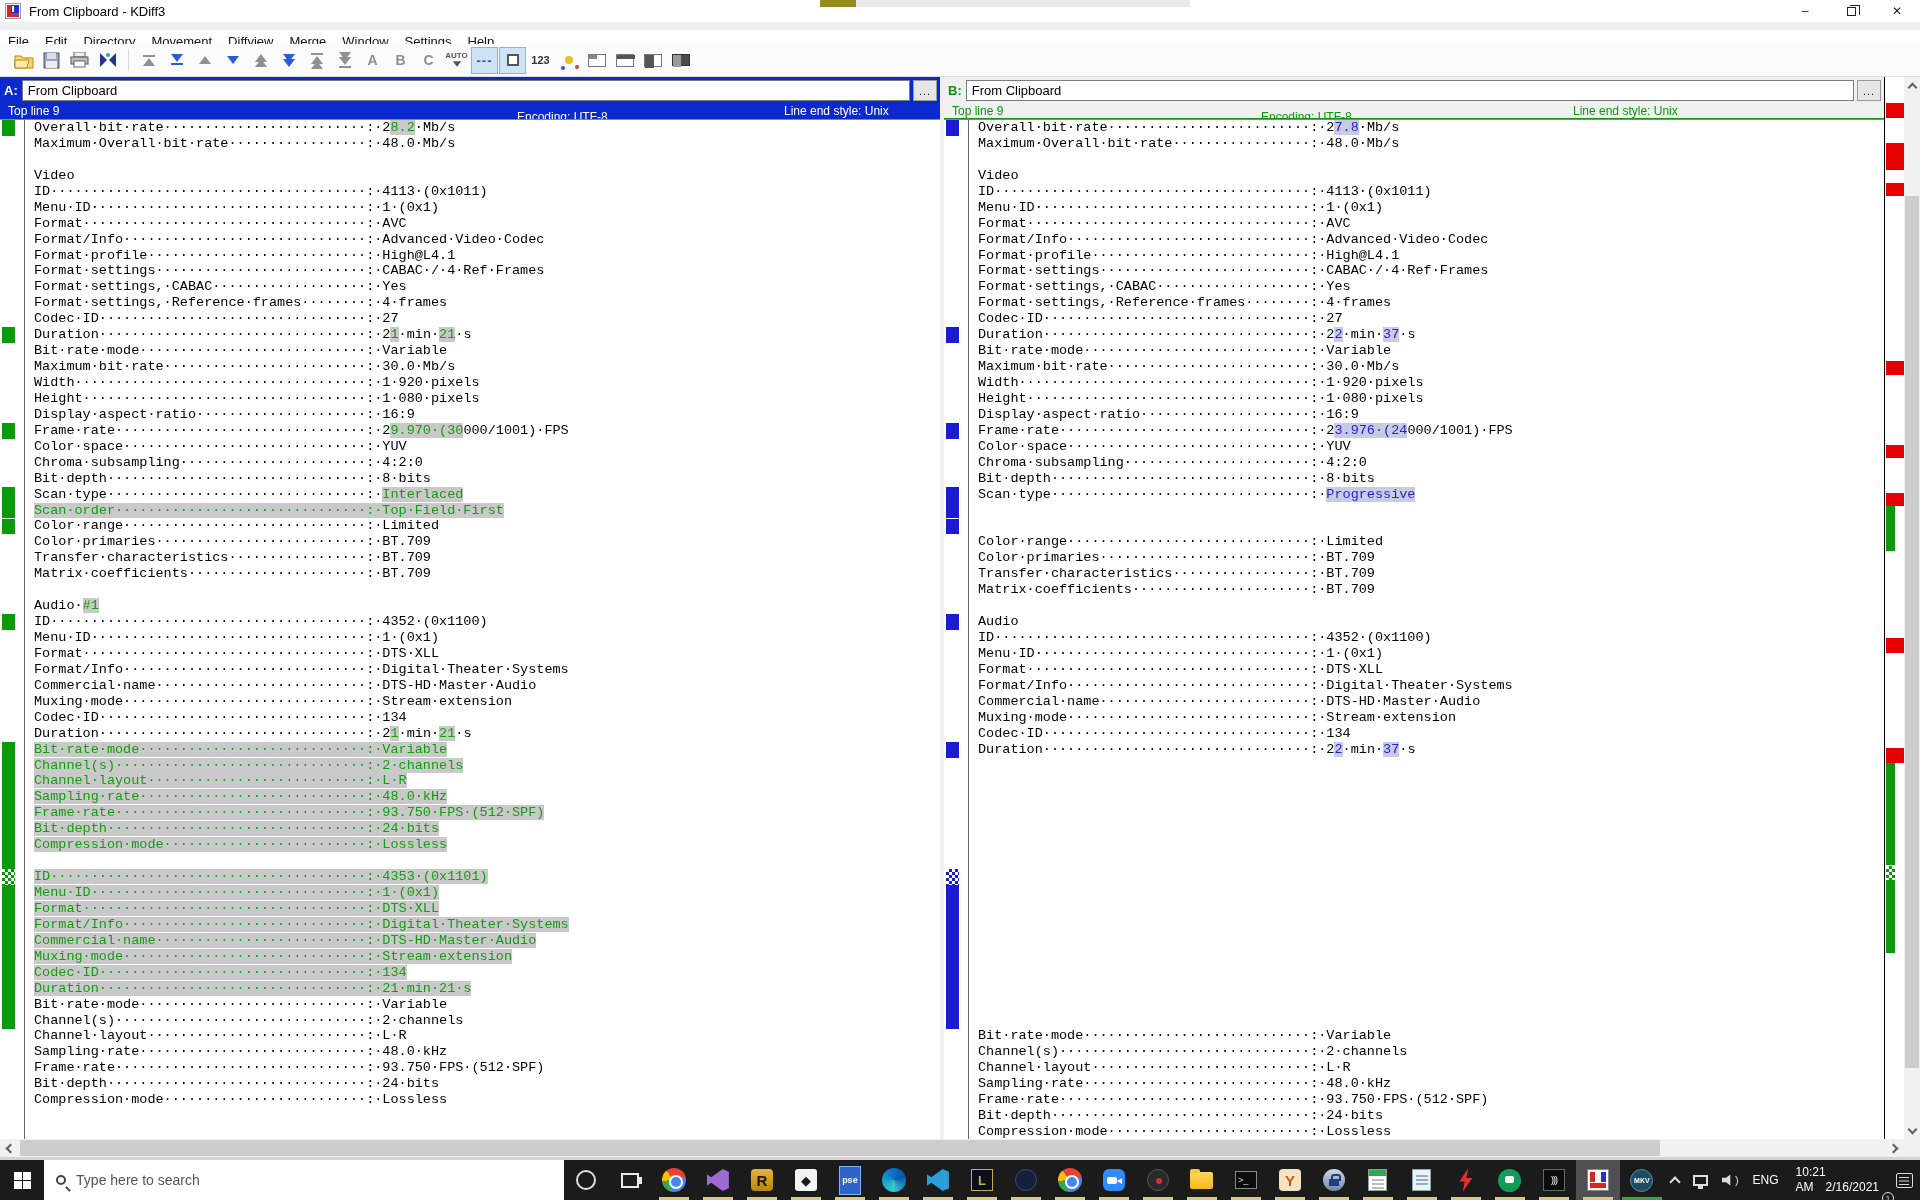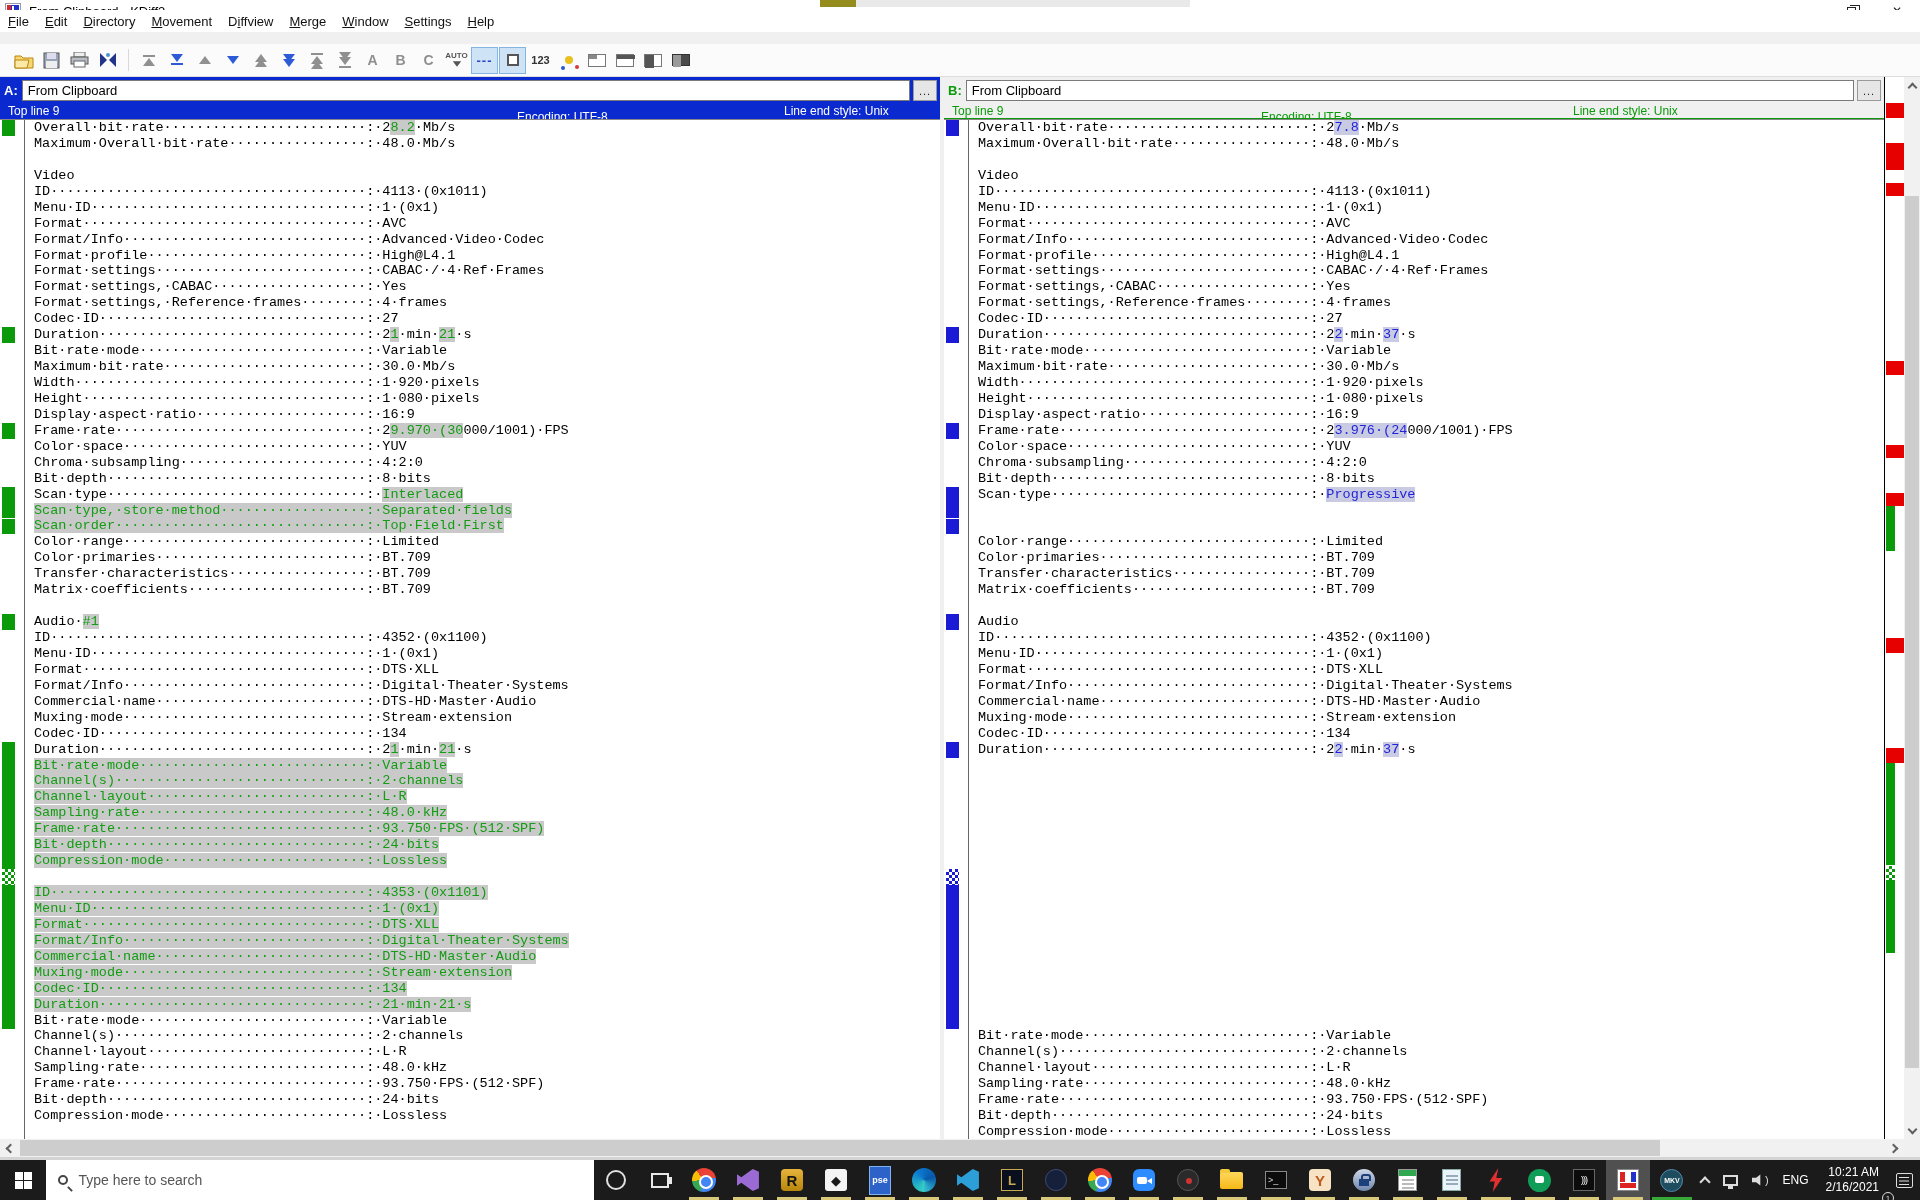--- a/index.html
+++ b/index.html
@@ -14,21 +14,21 @@
   #app-icon .c3{position:absolute;left:9px;top:1px;width:4px;height:8px;background:#2233cc;}
   #app-icon .c4{position:absolute;left:1px;bottom:1px;width:12px;height:4px;background:#d22a2a;}
   #win-controls{margin-left:auto;display:flex;height:22px;}
   .winbtn{width:46px;height:22px;display:flex;align-items:center;justify-content:center;
     font-size:12px;color:#222;}
   .maxbox{width:9px;height:9px;border:1px solid #222;background:#fff;position:relative;}
   .maxbox:before{content:"";position:absolute;left:2px;top:-3px;width:9px;height:9px;border:1px solid #222;border-bottom:none;border-left:none;}
   #edge-olive{position:absolute;left:820px;top:0;width:36px;height:7px;background:#958c1e;}
   #edge-gray{position:absolute;left:856px;top:0;width:334px;height:7px;background:#e9e9e9;}
   
-  #menubar{position:absolute;left:0;top:10px;width:1920px;height:22px;background:#fff;
+  #menubar{position:absolute;left:0;top:30px;width:1920px;height:22px;background:#fff;
     display:flex;align-items:center;font-size:13px;}
   .menu-item{padding:2px 8px;color:#111;}
   .menu-item u{text-decoration:underline;}
   
   #toolbar{position:absolute;left:0;top:44px;width:1920px;height:33px;background:#fbfbfb;
     border-bottom:1px solid #ddd;display:flex;align-items:center;padding-left:10px;}
   .tbtn{width:27px;height:27px;display:flex;align-items:center;justify-content:center;
     margin-right:1px;flex-direction:column;position:relative;border:1px solid transparent;}
   .tbtn.on{background:#cfe3f6;border:1px solid #84b4e2;}
   .tsep{width:1px;height:22px;background:#d8d8d8;margin:0 6px;}
@@ -190,21 +190,21 @@
     font-size:7px;font-weight:bold;display:flex;align-items:center;justify-content:center;}
   #tray{margin-left:auto;display:flex;align-items:center;height:40px;}
   .tray-item{padding:0 7px;display:flex;align-items:center;justify-content:center;height:40px;font-size:12px;}
   .tr-chev{width:8px;height:8px;border-left:2px solid #ddd;border-top:2px solid #ddd;transform:rotate(45deg);margin-top:4px;}
   .tr-net{width:15px;height:11px;border:2px solid #ddd;position:relative;}
   .tr-net:after{content:"";position:absolute;left:3px;bottom:-5px;width:5px;height:3px;background:#ddd;}
   .tr-spk{width:12px;height:12px;background:#ddd;
     clip-path:polygon(0 32%,35% 32%,70% 5%,70% 95%,35% 68%,0 68%);position:relative;}
   .tr-spk-wrap{display:flex;align-items:center;}
   .tr-spk-arc{color:#ddd;font-size:11px;margin-left:1px;}
-  #clock{display:flex;flex-direction:column;align-items:flex-end;justify-content:center;
+  #clock{display:flex;flex-direction:row;align-items:flex-end;justify-content:center;
     font-size:12px;line-height:15px;padding:0 10px;}
   .tr-notif{width:17px;height:15px;border:1.5px solid #ddd;border-radius:2px;position:relative;}
   .tr-notif:after{content:"";position:absolute;left:2px;top:3px;width:10px;height:1.5px;background:#ddd;
     box-shadow:0 3.5px 0 #ddd,0 7px 0 #ddd;}
   .notif-badge{position:absolute;left:-7px;bottom:-4px;width:12px;height:12px;border-radius:50%;
     border:1.5px solid #ddd;background:#1b1b1b;color:#ddd;font-size:8px;display:flex;
     align-items:center;justify-content:center;}
 </style>
 </head>
 <body>
@@ -399,21 +399,20 @@
           <div class="trow">Bit·rate·mode····························:·Variable</div>
           <div class="trow">Maximum·bit·rate·························:·30.0·Mb/s</div>
           <div class="trow">Width····································:·1·920·pixels</div>
           <div class="trow">Height···································:·1·080·pixels</div>
           <div class="trow">Display·aspect·ratio·····················:·16:9</div>
           <div class="trow">Frame·rate·······························:·2<span class="hl ga">9.970·(30</span>000/1001)·FPS</div>
           <div class="trow">Color·space······························:·YUV</div>
           <div class="trow">Chroma·subsampling·······················:·4:2:0</div>
           <div class="trow">Bit·depth································:·8·bits</div>
           <div class="trow">Scan·type································:·<span class="hl ga">Interlaced</span></div>
-          <div class="trow"><span class="hl ga">Scan·type,·store·method··················:·Separated·fields</span></div>
           <div class="trow"><span class="hl ga">Scan·order·······························:·Top·Field·First</span></div>
           <div class="trow">Color·range······························:·Limited</div>
           <div class="trow">Color·primaries··························:·BT.709</div>
           <div class="trow">Transfer·characteristics·················:·BT.709</div>
           <div class="trow">Matrix·coefficients······················:·BT.709</div>
           <div class="trow">&nbsp;</div>
           <div class="trow">Audio·<span class="hl ga">#1</span></div>
           <div class="trow">ID·······································:·4352·(0x1100)</div>
           <div class="trow">Menu·ID··································:·1·(0x1)</div>
           <div class="trow">Format···································:·DTS·XLL</div>

